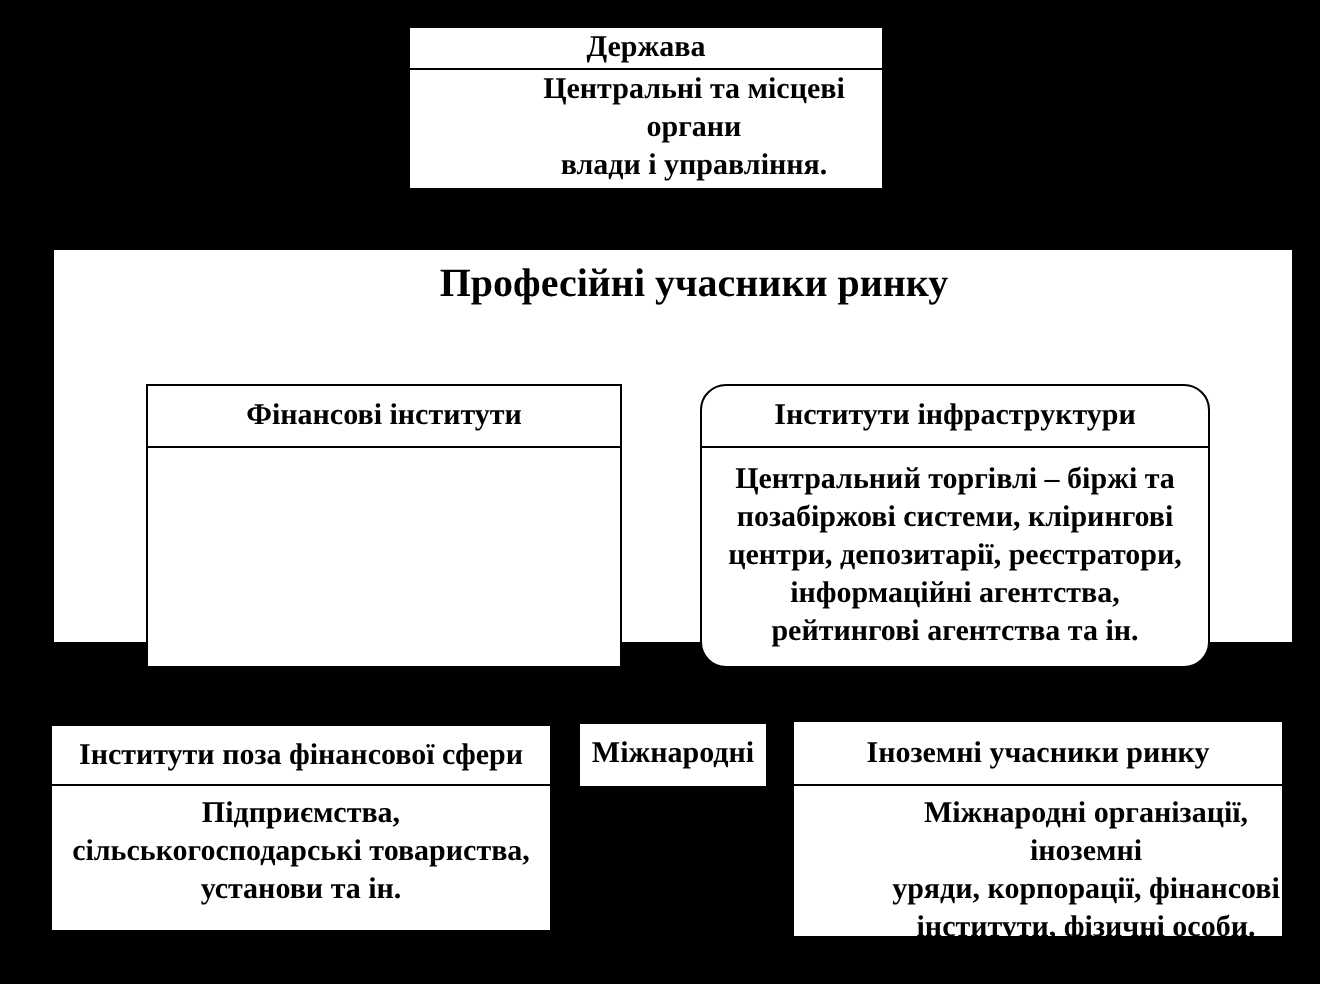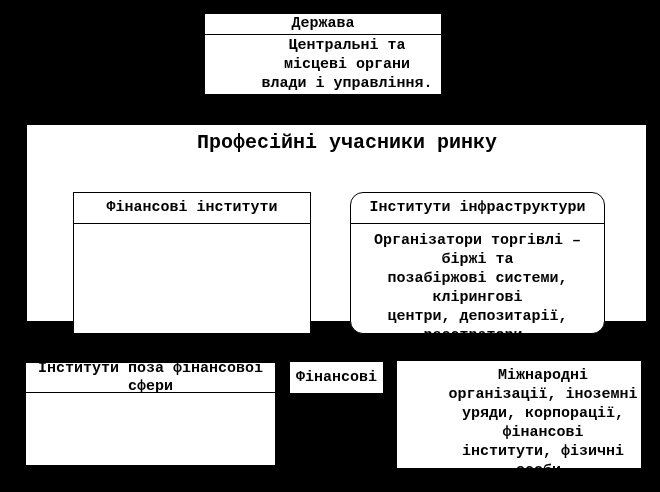--- a/index.html
+++ b/index.html
@@ -2,21 +2,21 @@
 <html><head>
 <meta charset="utf-8">
 <style>
   * { margin: 0; padding: 0; box-sizing: border-box; }
   html, body { background: #000; }
   .canvas {
     position: relative;
     width: 660px;
     height: 492px;
     background: #000000;
-    font-family: Liberation Mono, monospace;
+    font-family: Liberation Serif, serif;
     font-weight: bold;
     color: #000000;
     overflow: hidden;
   }
   .box {
     position: absolute;
     background: #ffffff;
     border: 2px solid #000000;
     text-align: center;
   }
@@ -86,35 +86,39 @@
 
   <div class="box main-box">
     <div class="main-title">Професійні учасники ринку</div>
 
     <div class="box sub-box fin-box">
       <div class="box-header">Фінансові інститути</div>
     </div>
 
     <div class="box sub-box infra-box">
       <div class="box-header">Інститути інфраструктури</div>
-      <div class="box-body">Організатори торгівлі – біржі та
+      <div class="box-body">Центральний торгівлі – біржі та
 позабіржові системи, клірингові
 центри, депозитарії, реєстратори,
 інформаційні агентства,
 рейтингові агентства та ін.</div>
     </div>
   </div>
 
   <div class="box bl-box">
     <div class="box-header">Інститути поза фінансової сфери</div>
+    <div class="box-body">Підприємства,
+сільськогосподарські товариства,
+установи та ін.</div>
   </div>
 
   <div class="box pop-box">
-    <span>Фінансові</span>
+    <span>Міжнародні</span>
   </div>
 
   <div class="box br-box">
+    <div class="box-header">Іноземні учасники ринку</div>
     <div class="box-body">Міжнародні організації, іноземні
 уряди, корпорації, фінансові
 інститути, фізичні особи.</div>
   </div>
 
 </div>
 
 </body></html>

